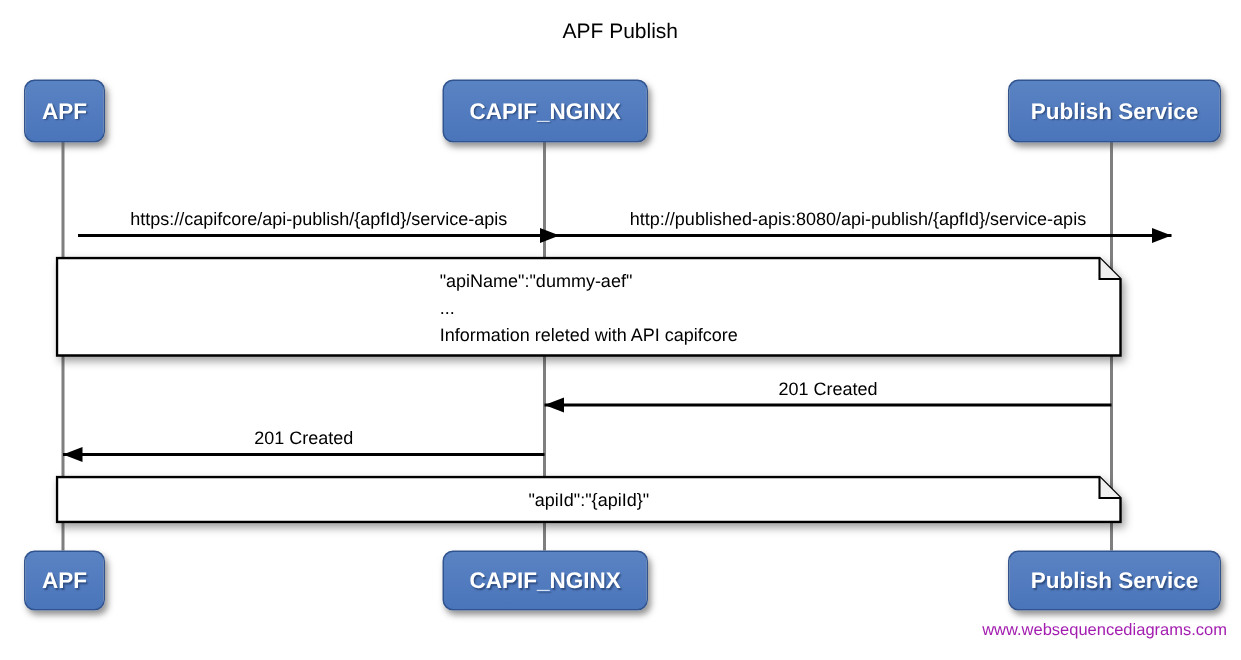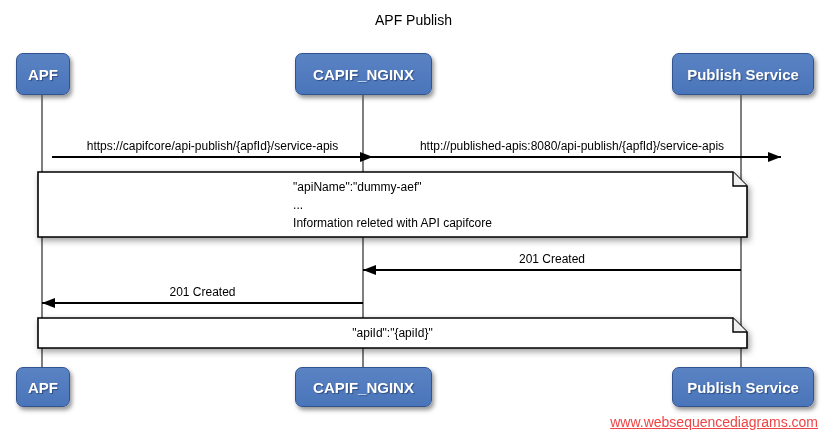--- a/index.html
+++ b/index.html
@@ -42,23 +42,22 @@
   }
   .note { position:absolute; z-index:3; }
   .note svg { position:absolute; top:0; left:0; filter:drop-shadow(2px 3px 3px rgba(0,0,0,0.38)); }
   .note-text {
     position:absolute; top:0; left:0; width:100%; height:100%;
     display:flex; align-items:center; justify-content:center; z-index:2;
   }
   .note-lines { text-align:left; font-size:12px; line-height:18px; white-space:nowrap; }
   .note-lines.center { text-align:center; }
   .watermark {
-    position:absolute; top:414px; right:9px; font-size:14px; color:#ef4444;
+    position:absolute; top:414px; right:9px; font-size:11px; color:#a21caf;
     z-index:5;
-    text-decoration:underline;
   }
 </style>
 </head>
 <body>
 
 <div class="canvas">
 
   <div class="title">APF Publish</div>
 
   <div class="lifeline" style="left:41px;"></div>

